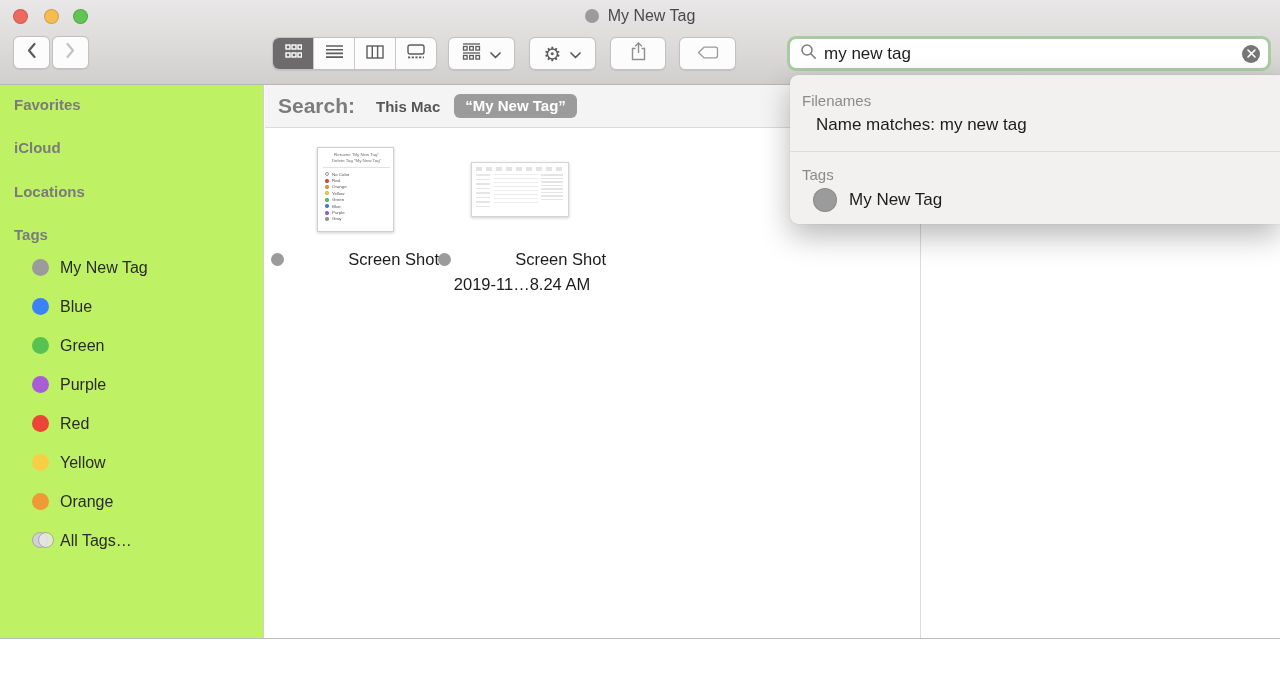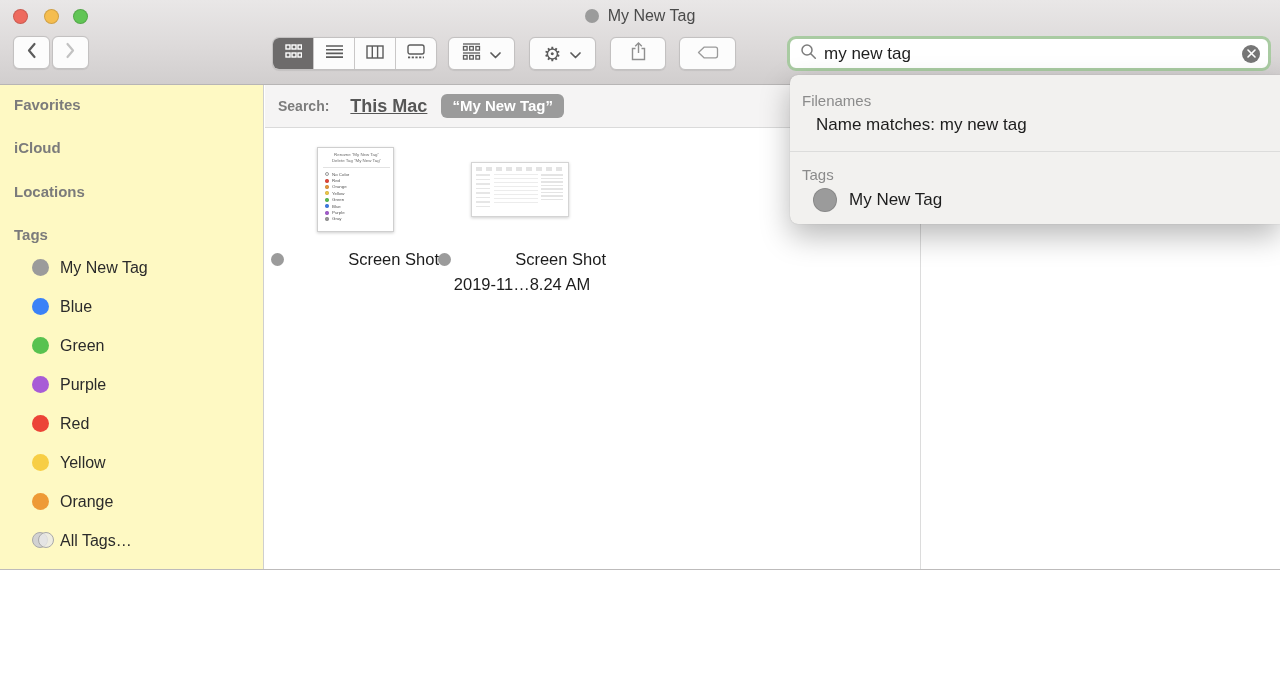--- a/index.html
+++ b/index.html
@@ -1,18 +1,18 @@
 <!DOCTYPE html>
 <html><head>
 <meta charset="utf-8">
 <style>
   * { margin:0; padding:0; box-sizing:border-box; }
   html,body { width:1280px; height:698px; overflow:hidden; }
   body { font-family:"Liberation Sans","DejaVu Sans",sans-serif; }
-  .window { position:relative; width:1280px; height:570px; background:#fff; overflow:hidden; border-bottom:1px solid #bdbbbb; }
+  .window { position:relative; width:1280px; height:639px; background:#fff; overflow:hidden; border-bottom:1px solid #bdbbbb; }
 
   
   .toolbar { position:absolute; left:0; top:0; width:1280px; height:85px;
     background:linear-gradient(180deg,#e9e7e7 0%,#dddada 55%,#d1cece 100%);
     border-bottom:1px solid #b7b5b5; z-index:5; }
   .traffic { position:absolute; top:9px; width:15px; height:15px; border-radius:50%; border:1px solid rgba(0,0,0,.15); }
   .t-red { left:13px; background:#ee6a5e; }
   .t-yellow { left:44px; background:#f5bd4f; }
   .t-green { left:73px; background:#61c555; }
   .titlebar { position:absolute; top:7px; left:0; width:100%; display:flex; justify-content:center; align-items:center; gap:9px; }
@@ -36,36 +36,36 @@
   .tag-btn { left:679px; width:57px; }
   .gear-glyph { font-family:"DejaVu Sans",sans-serif; font-size:20px; color:#5b5b5b; line-height:1; }
 
   .search-field { position:absolute; left:787px; top:36px; width:484px; height:35px; background:#fff;
     border:3px solid #a9cba2; border-radius:9px; display:flex; align-items:center; padding:0 8px 0 10px; }
   .search-field input { flex:1; border:none; outline:none; background:transparent; font-size:17px; color:#1f1f1f;
     font-family:"Liberation Sans",sans-serif; margin-left:7px; }
   .clear-btn { width:18px; height:18px; border-radius:50%; background:#767676; display:flex; align-items:center; justify-content:center; flex:0 0 auto; }
 
   
-  .sidebar { position:absolute; left:0; top:85px; width:264px; height:613px; background:#fef9c3; border-right:1px solid #cfcfcf;padding-left:19px; }
+  .sidebar { position:absolute; left:0; top:85px; width:264px; height:613px; background:#bef264; border-right:1px solid #cfcfcf;padding-left:19px; }
   .sb-header { position:absolute; left:14px; font-size:15px; font-weight:600; color:#7b7b7b; }
   .sb-rows { position:absolute; left:0; top:163px; width:100%; }
   .sb-row { height:39px; display:flex; align-items:center; padding-left:32px; }
   .sb-dot { width:17px; height:17px; border-radius:50%; flex:0 0 auto; }
   .sb-label { margin-left:11px; font-size:16px; color:#2b2b2b; }
   .alltags-ic { position:relative; width:23px; height:17px; flex:0 0 auto; margin-right:-6px; }
   .alltags-ic span { position:absolute; top:0; width:16px; height:16px; border-radius:50%; border:1px solid #a9a9a9; }
   .alltags-ic span:nth-child(1) { left:0; background:#d2d2d2; }
   .alltags-ic span:nth-child(2) { left:6px; background:#e9e9e9cc; }
 
   
   .scopebar { position:absolute; left:265px; top:85px; width:1015px; height:43px; background:#f5f4f4;
     border-bottom:1px solid #dadada; display:flex; align-items:center; padding-left:13px; }
-  .scope-search { font-size:14px; font-weight:700; color:#7c7c7c; margin-right:21px; }
-  .scope-thismac { font-size:18px; font-weight:700; color:#565656;text-decoration:underline; }
+  .scope-search { font-size:21px; font-weight:700; color:#7c7c7c; margin-right:21px; }
+  .scope-thismac { font-size:15px; font-weight:700; color:#565656; }
   .scope-pill { margin-left:14px; background:#9b9b9b; color:#fff; font-size:15px; font-weight:700;
     padding:3px 11px 4px; border-radius:6px; }
 
   
   .results { position:absolute; left:265px; top:128px; width:1015px; height:532px; background:#fff; }
   .v-divider { position:absolute; left:920px; top:128px; width:1px; height:532px; background:#dcdcdc; }
   .bottombar { position:absolute; left:265px; top:660px; width:1015px; height:38px; background:#efeeee; border-top:1px solid #d4d3d3; }
 
   
   .thumb1 { position:absolute; left:317px; top:147px; width:77px; height:85px; background:#fff;

